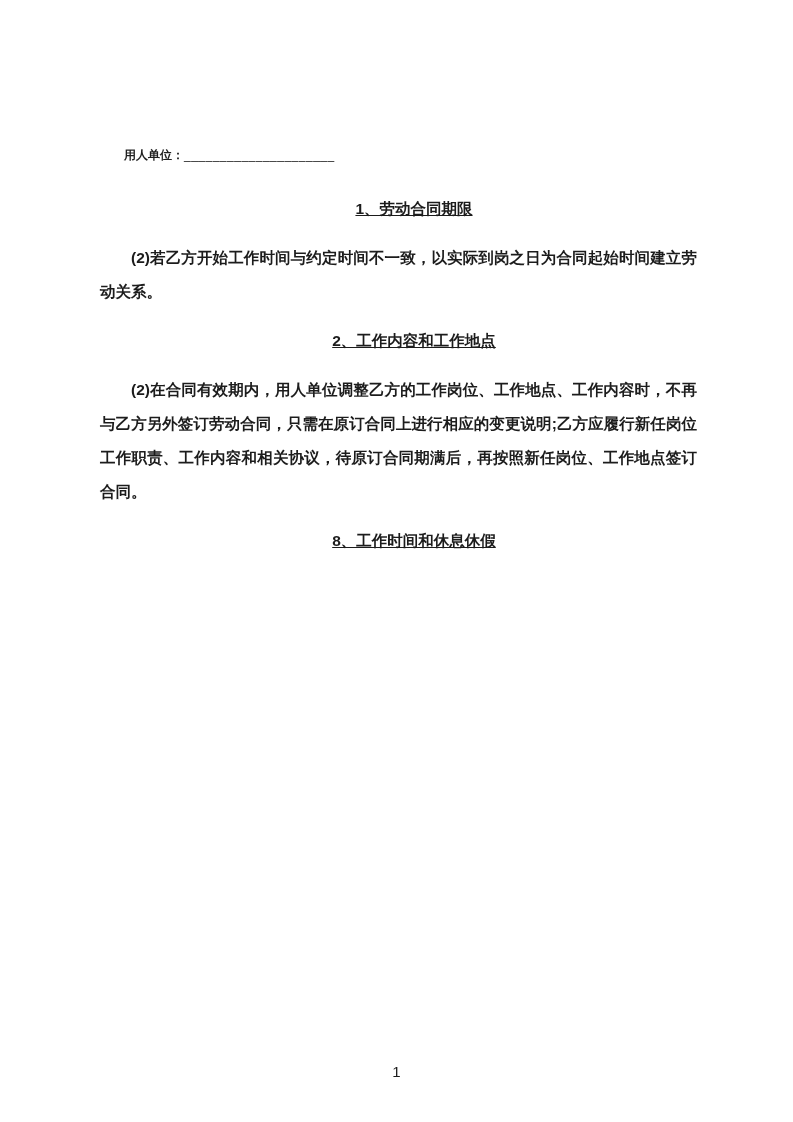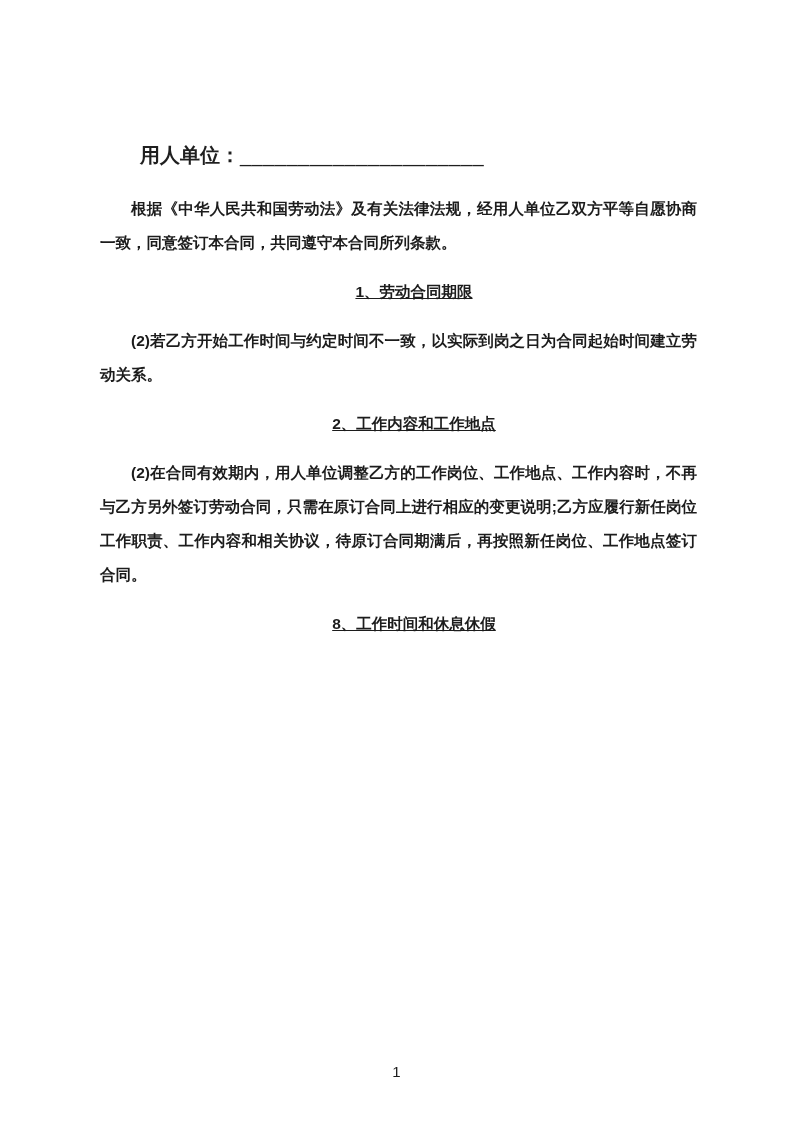--- a/index.html
+++ b/index.html
@@ -22,21 +22,21 @@
     margin: 0 0 104px 0;
     text-align: center;
     font-size: 23px;
     line-height: 34px;
     font-weight: bold;
     letter-spacing: 1px;
     color: #1c1c1c;
   }
   .field {
     margin: 0 0 20px 0;
-    font-size: 20px;
+    font-size: 12px;
     line-height: 34px;
     font-weight: bold;
     text-indent: 2em;
     white-space: nowrap;
   }
   .field .blank {
     font-weight: normal;
     letter-spacing: 0.5px;
   }
   .para {
@@ -66,21 +66,20 @@
 </style>
 </head>
 <body>
 
 <div class="page">
 
 
   <p class="field"><span>用人单位：</span><span class="blank">_____________________</span></p>
 
 
-  <p class="para">根据《中华人民共和国劳动法》及有关法律法规，经用人单位乙双方平等自愿协商一致，同意签订本合同，共同遵守本合同所列条款。</p>
 
   <p class="para heading">1、劳动合同期限</p>
 
 
   <p class="para">(2)若乙方开始工作时间与约定时间不一致，以实际到岗之日为合同起始时间建立劳动关系。</p>
 
   <p class="para heading">2、工作内容和工作地点</p>
 
 
   <p class="para">(2)在合同有效期内，用人单位调整乙方的工作岗位、工作地点、工作内容时，不再与乙方另外签订劳动合同，只需在原订合同上进行相应的变更说明;乙方应履行新任岗位工作职责、工作内容和相关协议，待原订合同期满后，再按照新任岗位、工作地点签订合同。</p>

